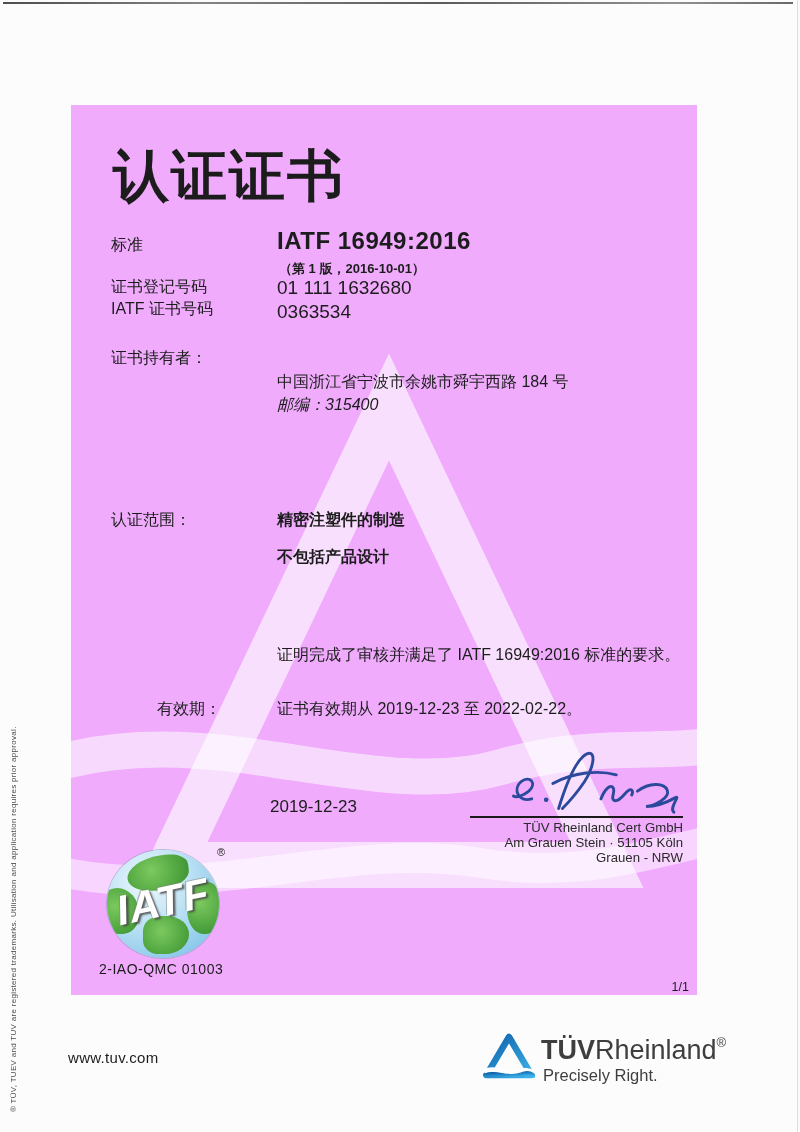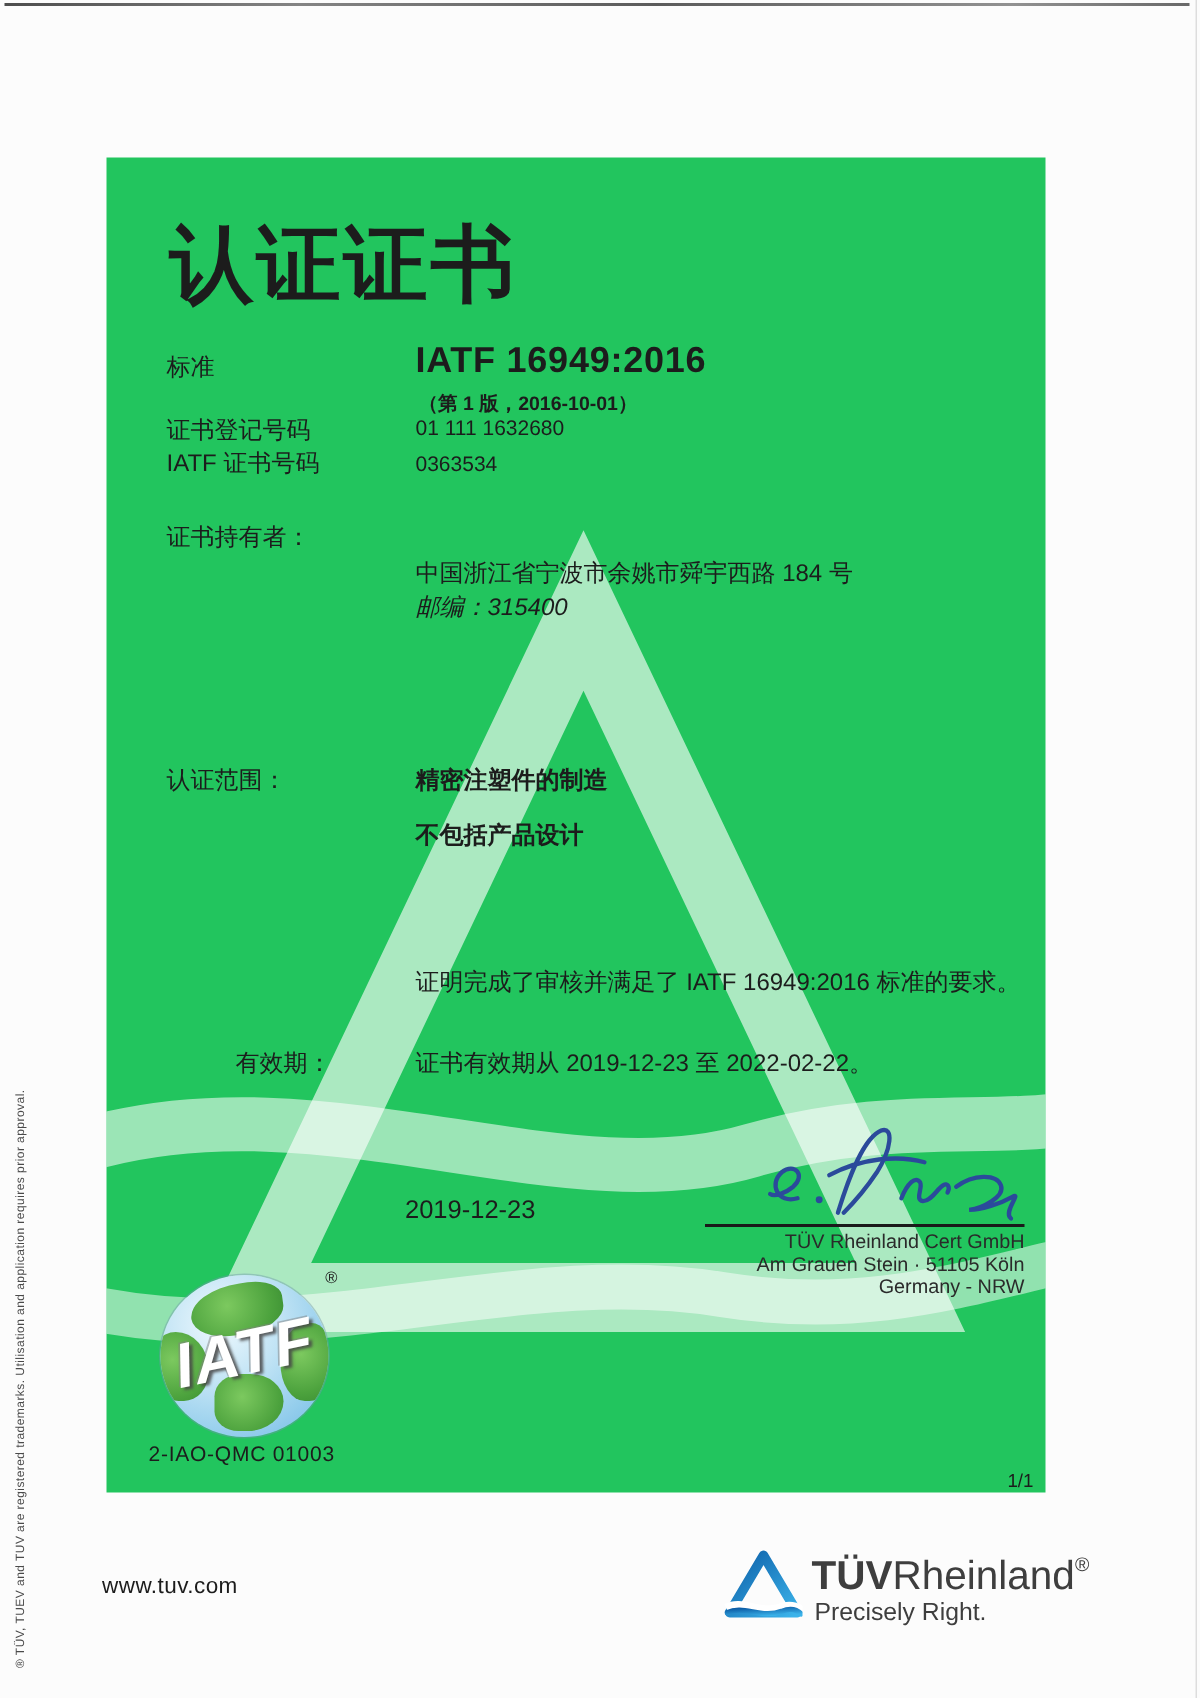--- a/index.html
+++ b/index.html
@@ -12,28 +12,28 @@
                background:linear-gradient(90deg,#222,#666 25%,#333 55%,#777 85%,#444); opacity:.8; }
   .edge-line { position:absolute; top:0; right:2px; width:1px; height:100%; background:#ddd; }
 
   
   .side-note { position:absolute; left:9px; top:1112px; width:424px; font-size:8px;
                color:#4a4a4a; letter-spacing:.3px; transform:rotate(-90deg);
                transform-origin:0 0; white-space:nowrap; }
 
   
   .cert { position:absolute; left:71px; top:105px; width:626px; height:890px;
-          background:#22c55e; }
+          background:#f0abfc; }
   .watermark { position:absolute; inset:0; }
 
   .abs { position:absolute; }
   .cert-title { left:42px; top:42px; font-size:56px; font-weight:bold; letter-spacing:2px; line-height:1.05; }
 
   .lbl { font-size:16px; }
-  .val { font-size:14px; }
+  .val { font-size:19px; }
   .std-val { left:206px; top:122px; font-size:24px; font-weight:bold; letter-spacing:.5px; }
   .std-ed  { left:208px; top:155px; font-size:13px; font-weight:bold; }
 
   .holder-name { font-weight:bold; font-size:16px; }
   .scope-v { font-weight:bold; font-size:16px; }
   .stmt { left:206px; top:540px; font-size:16px; width:420px; }
 
   .issue-date { left:199px; top:692px; font-size:17px; }
   .sig-svg { left:428px; top:640px; }
   .sig-line { left:399px; top:711px; width:213px; height:2px; background:#1a1a1a; }
@@ -119,21 +119,21 @@
         <path d="M102 56 C106 46 112 40 115 45 C117 49 111 57 117 58 C123 58 127 49 131 47 C134 45 136 48 134 52"></path>
         <path d="M140 48 C152 39 168 39 171 47 C174 55 158 63 149 64 C158 64 170 60 179 55 C186 51 172 66 178 70"></path>
       </g>
       <circle cx="45" cy="57" r="2.4" fill="#2b4a9b"></circle>
     </svg>
     <div class="abs sig-line"></div>
 
     <div class="abs issuer">
       <div>TÜV Rheinland Cert GmbH</div>
       <div>Am Grauen Stein · 51105 Köln</div>
-      <div>Germany - NRW</div>
+      <div>Grauen - NRW</div>
     </div>
 
     <div class="abs globe-wrap">
       <div class="globe">
         <div class="land l1"></div>
         <div class="land l2"></div>
         <div class="land l3"></div>
         <div class="land l4"></div>
         <div class="globe-text">IATF</div>
       </div>

